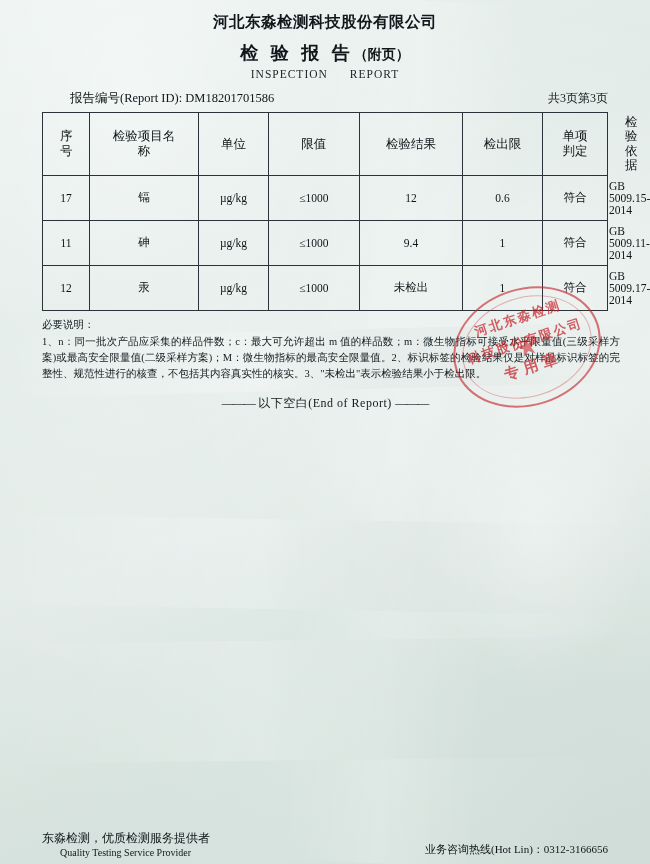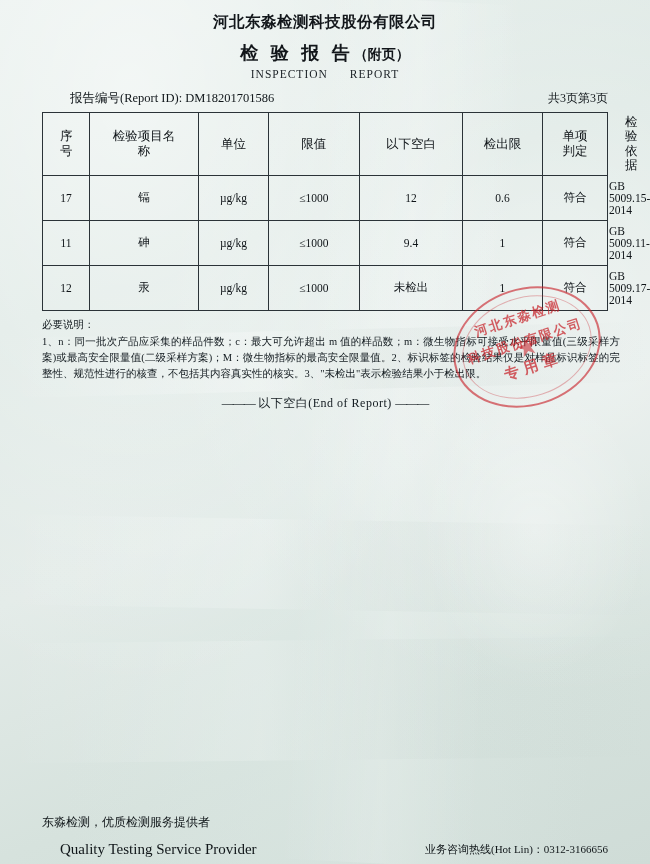--- a/index.html
+++ b/index.html
@@ -173,21 +173,21 @@
   }
   .footer-inner {
     display: flex;
     justify-content: space-between;
     align-items: flex-end;
     font-size: 11px;
     color: #101619;
     gap: 18px;
   }
   .foot-left .fl1 { font-size: 12px; }
-  .foot-left .fl2 { font-size: 15px; margin-top: 10px; padding-left: 18px; }
+  .foot-left .fl2 { font-size: 10px; margin-top: 0; padding-left: 18px; }
   .foot-right { text-align: left; line-height: 1.55; }
   .foot-right div { white-space: nowrap; }
 </style>
 </head>
 <body>
 
 <div class="page">
   <div class="crease c1"></div>
   <div class="crease c2"></div>
   <div class="crease c3"></div>
@@ -221,21 +221,21 @@
           <col class="col-det">
           <col class="col-judge">
           <col class="col-basis">
       </colgroup>
       <thead>
         <tr>
           <th>序号</th>
           <th>检验项目名称</th>
           <th>单位</th>
           <th>限值</th>
-          <th>以下空白</th>
+          <th>检验结果</th>
           <th>检出限</th>
           <th><span>单项判定</span></th>
           <th>检验依据</th>
         </tr>
       </thead>
       <tbody>
         <tr>
           <td>17</td>
           <td>镉</td>
           <td>µg/kg</td>

